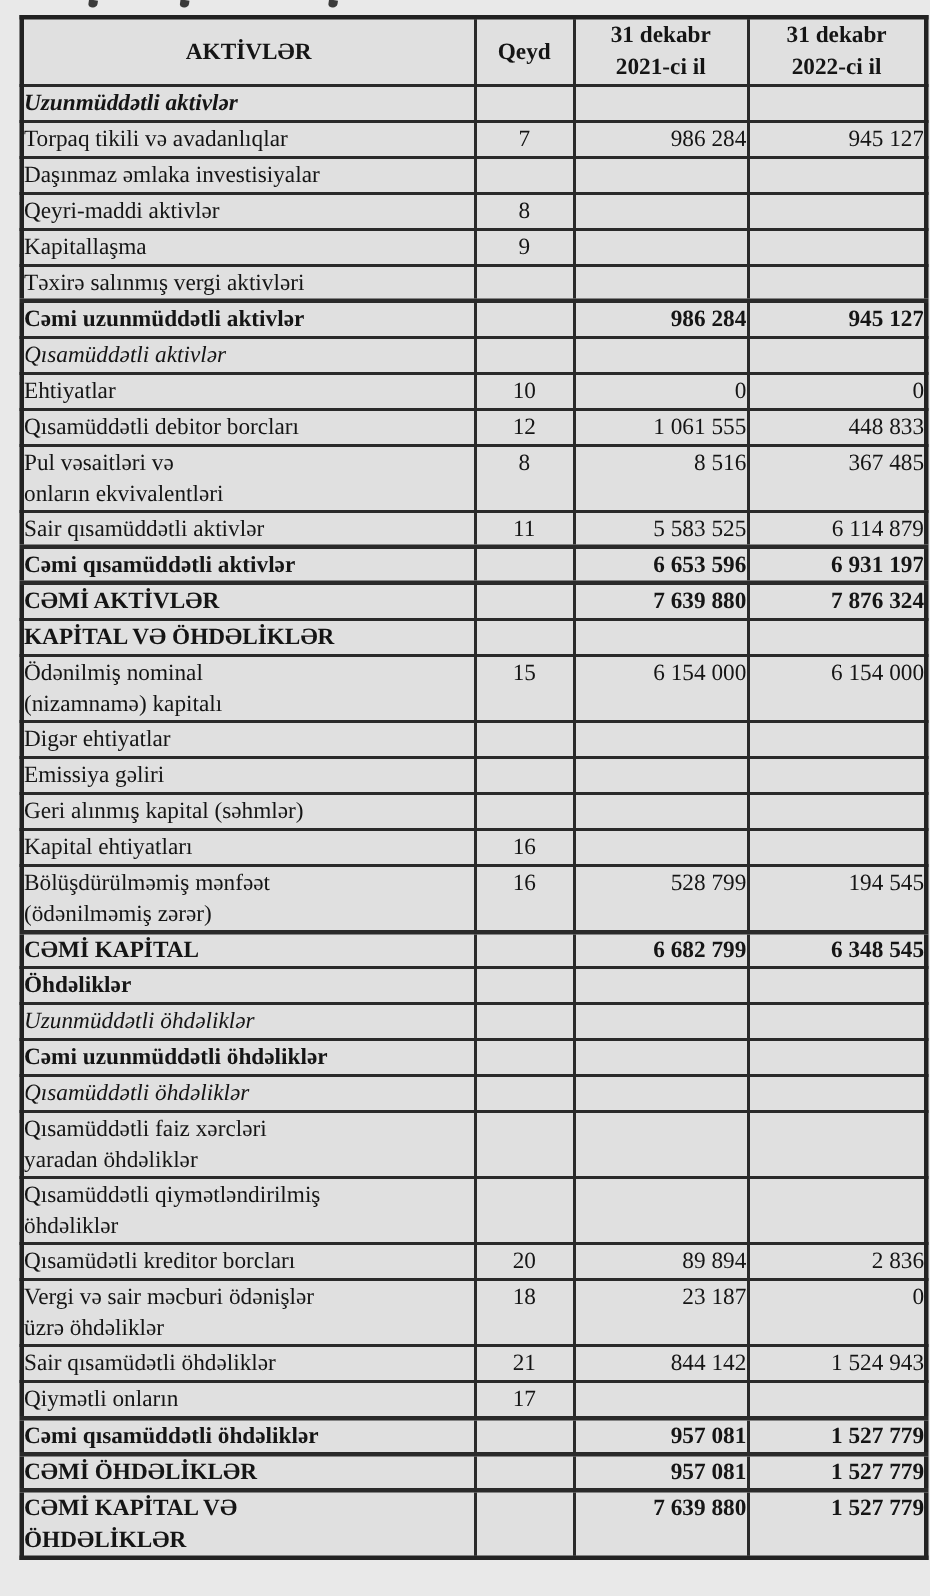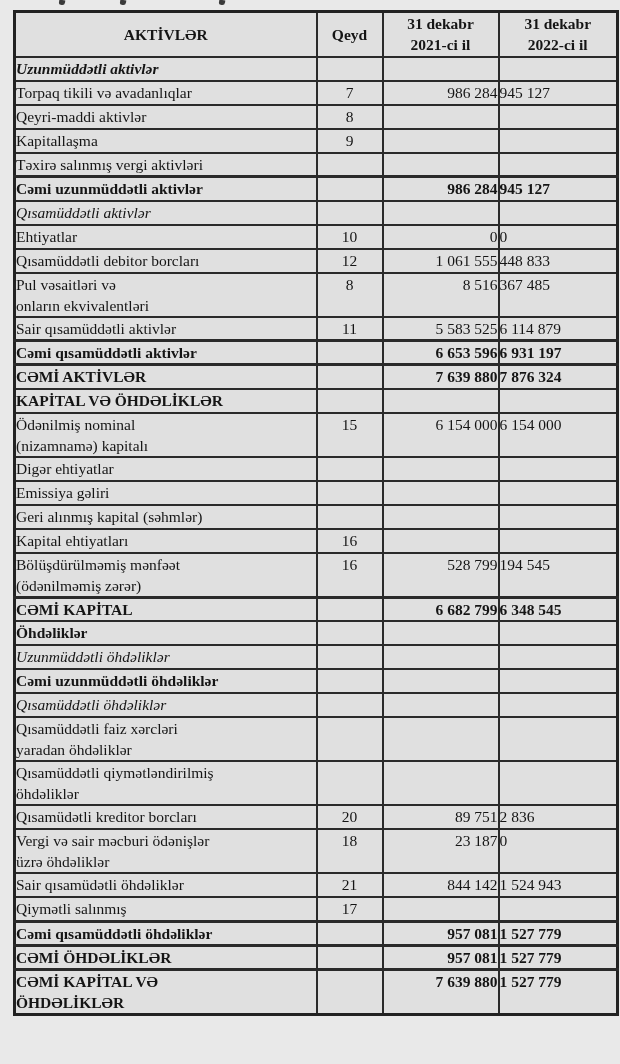--- a/index.html
+++ b/index.html
@@ -50,21 +50,21 @@
   table.sheet { border: 3px solid #222; }
   thead tr { height: 45px; margin-top: 20px; }
   thead th { font-weight: bold; text-align: center; vertical-align: middle; line-height: 19px; }
   tbody tr { height: 24px; }
   tbody tr.h2 { height: 34px; }
   tbody tr.thick td { border-top-width: 3px; }
 
   td.lbl  { text-align: left; padding-left: 5px; padding-right: 3px; vertical-align: top; padding-top: 1px; }
   td.qeyd { text-align: center; vertical-align: top; padding-top: 1px; }
   td.v21  { text-align: right; padding-right: 5px; vertical-align: top; padding-top: 1px; }
-  td.v22  { text-align: left; vertical-align: top; padding-top: 1px; }
+  td.v22  { text-align: right; vertical-align: top; padding-top: 1px; border-radius: 10px; }
 
   .s-bold { font-weight: bold; }
   .s-italic { font-style: italic; border-radius: 10px; }
   .s-bold-italic { font-weight: bold; font-style: italic; margin-top: 12px; }
   tr.bold-vals td.v21, tr.bold-vals td.v22, tr.bold-vals td.qeyd { font-weight: bold; }
 </style>
 </head>
 <body>
 
 <span class="artifact" id="art1"></span>
@@ -114,20 +114,28 @@
         </td>
         <td class="v21">
           <div>986 284</div>
         </td>
         <td class="v22">
           <div>945 127</div>
         </td>
       </tr>
       <tr>
         <td class="lbl">
+          <div>Daşınmaz əmlaka investisiyalar</div>
+        </td>
+        <td class="qeyd"></td>
+        <td class="v21"></td>
+        <td class="v22"></td>
+      </tr>
+      <tr>
+        <td class="lbl">
           <div>Qeyri-maddi aktivlər</div>
         </td>
         <td class="qeyd">
           <div>8</div>
         </td>
         <td class="v21"></td>
         <td class="v22"></td>
       </tr>
       <tr>
         <td class="lbl">
@@ -383,21 +391,21 @@
         <td class="v22"></td>
       </tr>
       <tr>
         <td class="lbl">
           <div>Qısamüdətli kreditor borcları</div>
         </td>
         <td class="qeyd">
           <div>20</div>
         </td>
         <td class="v21">
-          <div>89 751</div>
+          <div>89 894</div>
         </td>
         <td class="v22">
           <div>2 836</div>
         </td>
       </tr>
       <tr class="h2">
         <td class="lbl">
           <div>Vergi və sair məcburi ödənişlər</div>
           <div>üzrə öhdəliklər</div>
         </td>
@@ -420,21 +428,21 @@
         </td>
         <td class="v21">
           <div>844 142</div>
         </td>
         <td class="v22">
           <div>1 524 943</div>
         </td>
       </tr>
       <tr>
         <td class="lbl">
-          <div>Qiymətli salınmış</div>
+          <div>Qiymətli onların</div>
         </td>
         <td class="qeyd">
           <div>17</div>
         </td>
         <td class="v21"></td>
         <td class="v22"></td>
       </tr>
       <tr class="thick bold-vals">
         <td class="lbl s-bold">
           <div>Cəmi qısamüddətli öhdəliklər</div>

